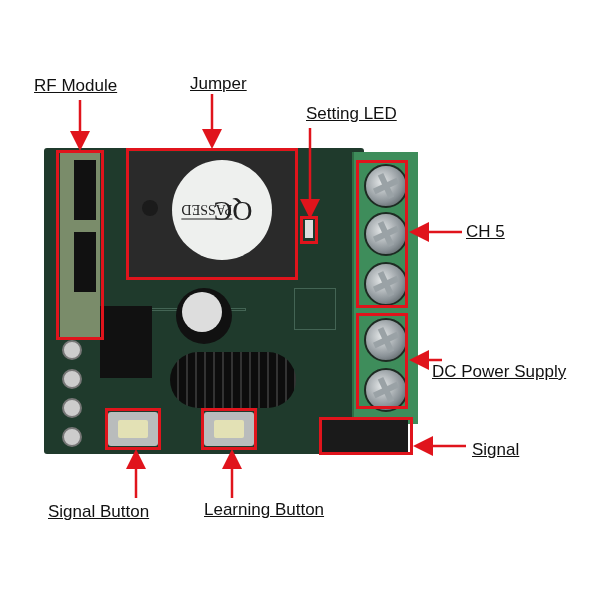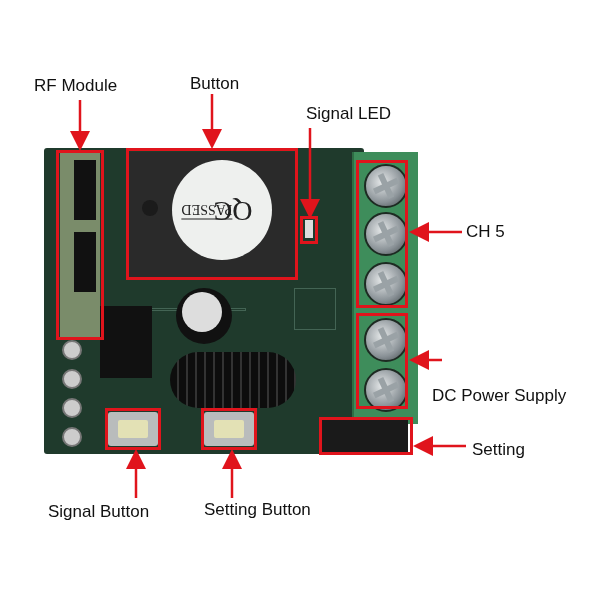--- a/index.html
+++ b/index.html
@@ -1,17 +1,17 @@
 <!DOCTYPE html>
 <html><head>
 <meta charset="utf-8">
 <style>
   html,body{margin:0;padding:0;background:#fff;}
   body{width:600px;height:600px;position:relative;overflow:hidden;font-family:"Liberation Sans",sans-serif;}
-  .lbl{position:absolute;font-size:17px;color:#111;white-space:nowrap;}
+  .lbl{position:absolute;font-size:17px;color:#111;white-space:nowrap;text-decoration:underline;}
   .board{position:absolute;left:44px;top:148px;width:320px;height:306px;background:#1f3a2c;border-radius:3px;}
   .board .trace{position:absolute;border:1px solid #6f9a86;opacity:.45;}
   .term{position:absolute;left:352px;top:152px;width:64px;height:272px;background:#3e8d5b;border-left:2px solid #2e6d45;}
   .screw{position:absolute;left:10px;width:40px;height:40px;border-radius:50%;background:radial-gradient(circle at 40% 40%,#e6e9ea,#8a9297 60%,#3d4448 100%);border:2px solid #1d2a22;}
   .screw::before,.screw::after{content:"";position:absolute;left:50%;top:50%;background:#9aa2a6;}
   .screw::before{width:26px;height:6px;margin:-3px 0 0 -13px;transform:rotate(-25deg);}
   .screw::after{width:6px;height:26px;margin:-13px 0 0 -3px;transform:rotate(-25deg);}
   .relay{position:absolute;left:128px;top:152px;width:168px;height:126px;background:#2a2a2a;border-radius:3px;}
   .relay .sticker{position:absolute;left:44px;top:8px;width:100px;height:100px;border-radius:50%;background:#eef0ee;display:flex;align-items:center;justify-content:center;}
   .relay .sticker span{display:block;transform:rotate(90deg);font-family:"Liberation Serif",serif;color:#222;text-align:center;line-height:1;}
@@ -98,19 +98,19 @@
     <line x1="310" y1="128" x2="310" y2="214"></line>
     <line x1="462" y1="232" x2="414" y2="232"></line>
     <line x1="442" y1="360" x2="414" y2="360"></line>
     <line x1="466" y1="446" x2="418" y2="446"></line>
     <line x1="136" y1="498" x2="136" y2="454"></line>
     <line x1="232" y1="498" x2="232" y2="454"></line>
   </g>
 </svg>
 
 <div class="lbl" style="left:34px;top:76px">RF Module</div>
-<div class="lbl" style="left:190px;top:74px">Button</div>
-<div class="lbl" style="left:306px;top:104px">Signal LED</div>
+<div class="lbl" style="left:190px;top:74px">Jumper</div>
+<div class="lbl" style="left:306px;top:104px">Setting LED</div>
 <div class="lbl" style="left:466px;top:222px">CH 5</div>
-<div class="lbl" style="left:432px;top:386px">DC Power Supply</div>
-<div class="lbl" style="left:472px;top:440px">Setting</div>
+<div class="lbl" style="left:432px;top:362px">DC Power Supply</div>
+<div class="lbl" style="left:472px;top:440px">Signal</div>
 <div class="lbl" style="left:48px;top:502px">Signal Button</div>
-<div class="lbl" style="left:204px;top:500px">Setting Button</div>
+<div class="lbl" style="left:204px;top:500px">Learning Button</div>
 
 </body></html>

